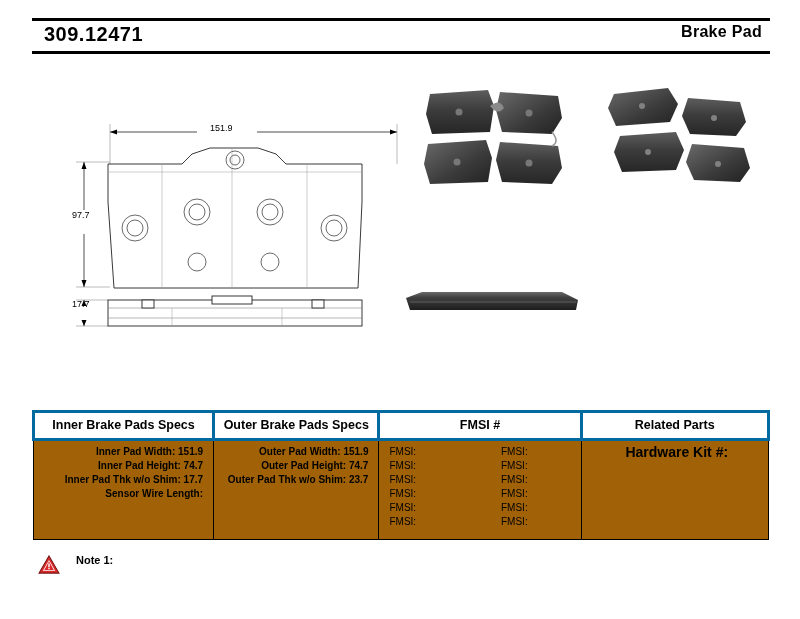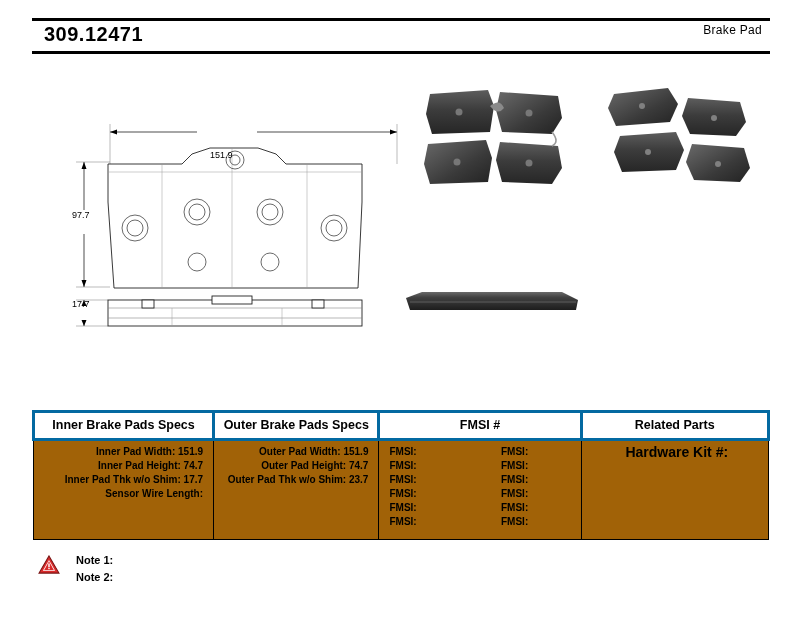--- a/index.html
+++ b/index.html
@@ -45,22 +45,22 @@
     left: 12px;
     top: 5px;
     font-size: 20px;
     font-weight: bold;
     letter-spacing: 0.5px;
   }
   .doc-title {
     position: absolute;
     right: 8px;
     top: 5px;
-    font-size: 12px;
-    font-weight: normal;
+    font-size: 16px;
+    font-weight: bold;
     letter-spacing: 0.3px;
   }
 
   
   .drawing-area {
     position: absolute;
     left: 32px;
     top: 70px;
     width: 738px;
     height: 320px;
@@ -101,21 +101,21 @@
     font-size: 10px;
     font-weight: bold;
     line-height: 14px;
     text-align: right;
     padding-right: 4px;
     white-space: nowrap;
   }
   .fmsi-row {
     display: flex;
     font-size: 10px;
-    font-weight: bold;
+    font-weight: normal;
     line-height: 14px;
     gap: 24px;
   }
   .fmsi-row .c1 { width: 50%; padding-left: 4px; }
   .fmsi-row .c2 { width: 50%; padding-left: 14px; }
   .related-line {
     font-size: 14px;
     font-weight: bold;
     line-height: 14px;
     text-align: center;
@@ -228,21 +228,21 @@
       <line x1="46" y1="206" x2="300" y2="206" stroke="#888" stroke-width="0.6"></line>
       <line x1="46" y1="216" x2="300" y2="216" stroke="#888" stroke-width="0.6"></line>
       <rect x="80" y="198" width="12" height="8" fill="#fff"></rect>
       <rect x="150" y="194" width="40" height="8" fill="#fff"></rect>
       <rect x="250" y="198" width="12" height="8" fill="#fff"></rect>
       <line x1="110" y1="206" x2="110" y2="224" stroke="#999" stroke-width="0.5"></line>
       <line x1="220" y1="206" x2="220" y2="224" stroke="#999" stroke-width="0.5"></line>
     </g>
   </svg>
 
-  <div class="dim-text" style="left:178px;top:53px;margin-top:27px;">151.9</div>
+  <div class="dim-text" style="left:178px;top:53px;">151.9</div>
   <div class="dim-text" style="left:40px;top:140px;">97.7</div>
   <div class="dim-text" style="left:40px;top:229px;">17.7</div>
 
   <svg width="350" height="130" style="position:absolute;left:370px;top:18px;">
     <defs>
       <linearGradient id="padg" x1="0" y1="0" x2="0" y2="1">
         <stop offset="0%" stop-color="#5d5d5d"></stop>
         <stop offset="45%" stop-color="#3c3c3c"></stop>
         <stop offset="100%" stop-color="#262626"></stop>
       </linearGradient>
@@ -356,14 +356,13 @@
 
 <div class="notes">
   <svg class="warn-icon" viewBox="0 0 24 21">
     <path d="M12 1 L23 20 L1 20 Z" fill="#d92b2b" stroke="#7a1414" stroke-width="1.2"></path>
     <path d="M12 5.5 L18.8 17.5 L5.2 17.5 Z" fill="#ffffff" stroke="none"></path>
     <path d="M12 7 L17.3 16.5 L6.7 16.5 Z" fill="#d92b2b" stroke="none"></path>
     <rect x="11.2" y="9.3" width="1.6" height="4.2" fill="#ffffff"></rect>
     <rect x="11.2" y="14.2" width="1.6" height="1.5" fill="#ffffff"></rect>
   </svg>
   <div class="note-line">Note 1:</div>
-  <div class="note-line">Note 2:</div>
 </div>
 
 </body></html>

